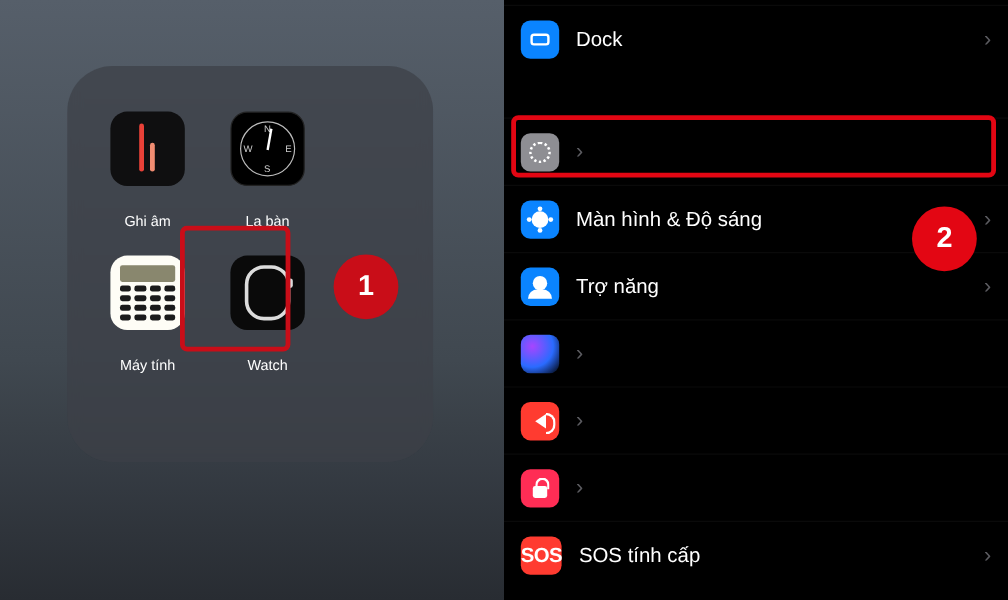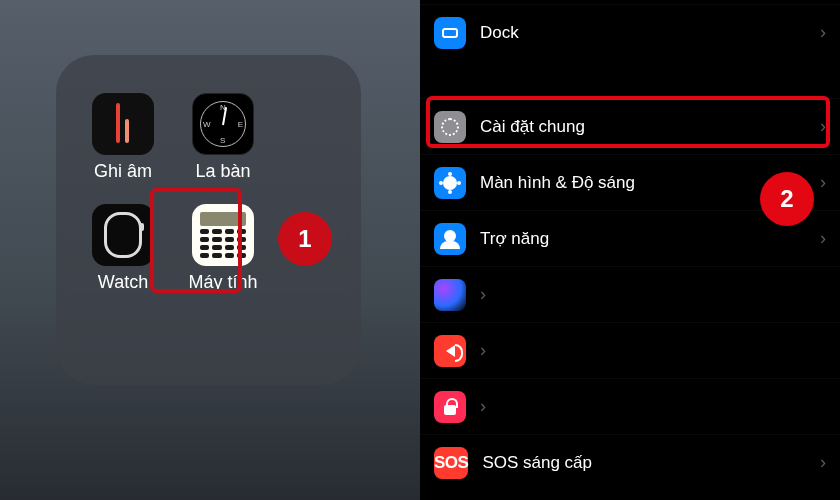--- a/index.html
+++ b/index.html
@@ -7,21 +7,21 @@
   .panel { position: relative; height: 500px; }
   .panel-left { width: 420px; background: linear-gradient(180deg,#555f6c,#3f4852 60%,#272c33); padding-top: 55px; filter: saturate(.85); }
   .panel-right { width: 420px; background: #000; }
   
   .folder { position:absolute; left: 56px; top: 55px; width: 305px; height: 330px;
             background: rgba(60,64,72,.72); border-radius: 38px; backdrop-filter: blur(6px);
             padding: 38px 28px 20px; display:flex; flex-direction:column; gap:22px; }
   .app-row { display:flex; gap:22px; }
   .app { width:78px; display:flex; flex-direction:column; align-items:center; gap:6px; cursor:pointer; }
   .app-icon { width:62px; height:62px; border-radius:14px; background:#1a1a1a; display:flex; align-items:center; justify-content:center; position:relative; overflow:hidden; }
-  .app-label { color:#fff; font-size:18px; text-align:center; }
+  .app-label { color:#fff; font-size:12px; text-align:center;margin-top:16px; }
   
   .hi-box { position:absolute; border:4px solid #e30613; border-radius:6px; pointer-events:none; }
   .badge { position:absolute; width:54px; height:54px; border-radius:50%; background:#e30613; color:#fff; font-size:24px; font-weight:600; display:flex; align-items:center; justify-content:center; }
   
   .list { display:flex; flex-direction:column; padding:4px 0; }
   .row { display:flex; align-items:center; height:56px; padding:0 14px; cursor:pointer; border-top:1px solid rgba(255,255,255,.04); }
   .row .icn { width:47px; height:32px; border-radius:8px; display:flex; align-items:center; justify-content:center; flex:0 0 32px; margin-right:14px; color:#fff; font-size:17px; }
   .row .lbl { color:#fff; font-size:17px; flex:1; }
   .row .chev { color:#5b5b60; font-size:18px; }
   .section-gap { height:30px; }
@@ -83,26 +83,20 @@
               <span class="e">E</span>
               <span class="w">W</span>
               <span class="needle"></span>
             </div>
         </div>
         <span class="app-label">La bàn</span>
       </div>
     </div>
     <div class="app-row">
       <div class="app">
-        <div class="app-icon watch">
-            <div class="watch-ring"></div>
-          </div>
-        <span class="app-label">Watch</span>
-      </div>
-      <div class="app">
         <div class="app-icon calc">
           <div class="calc-grid">
               <div class="top"></div>
               <div></div>
               <div></div>
               <div></div>
               <div></div>
               <div></div>
               <div></div>
               <div></div>
@@ -112,20 +106,26 @@
               <div></div>
               <div></div>
               <div></div>
               <div></div>
               <div></div>
               <div></div>
             </div>
         </div>
         <span class="app-label">Máy tính</span>
       </div>
+      <div class="app">
+        <div class="app-icon watch">
+            <div class="watch-ring"></div>
+          </div>
+        <span class="app-label">Watch</span>
+      </div>
     </div>
   </div>
   <div class="hi-box" style="left:150px; top:188px; width:92px; height:105px;"></div>
   <div class="badge" style="left:278px; top:212px;">1</div>
 </div>
 
 <div class="panel panel-right">
   <div class="list">
     <div class="row">
       <div class="icn bg-blue">
@@ -134,21 +134,20 @@
       <span class="lbl">Dock</span>
       <span class="chev">›</span>
     </div>
   </div>
   <div class="section-gap"></div>
   <div class="list">
     <div class="row">
       <div class="icn bg-gray">
           <div class="g-gear"></div>
         </div>
-      <span class="lbl">Cài đặt chung</span>
       <span class="chev">›</span>
     </div>
     <div class="row">
       <div class="icn bg-bright">
           <div class="g-sun"></div>
         </div>
       <span class="lbl">Màn hình &amp; Độ sáng</span>
       <span class="chev">›</span>
     </div>
     <div class="row">
@@ -169,19 +168,19 @@
       <span class="chev">›</span>
     </div>
     <div class="row">
       <div class="icn bg-redlock">
           <div class="g-lock"></div>
         </div>
       <span class="chev">›</span>
     </div>
     <div class="row">
       <div class="icn bg-red sos">SOS</div>
-      <span class="lbl">SOS sáng cấp</span>
+      <span class="lbl">SOS tính cấp</span>
       <span class="chev">›</span>
     </div>
   </div>
   <div class="hi-box" style="left:6px; top:96px; width:404px; height:52px;"></div>
   <div class="badge" style="left:340px; top:172px;">2</div>
 </div>
 
 </body></html>

